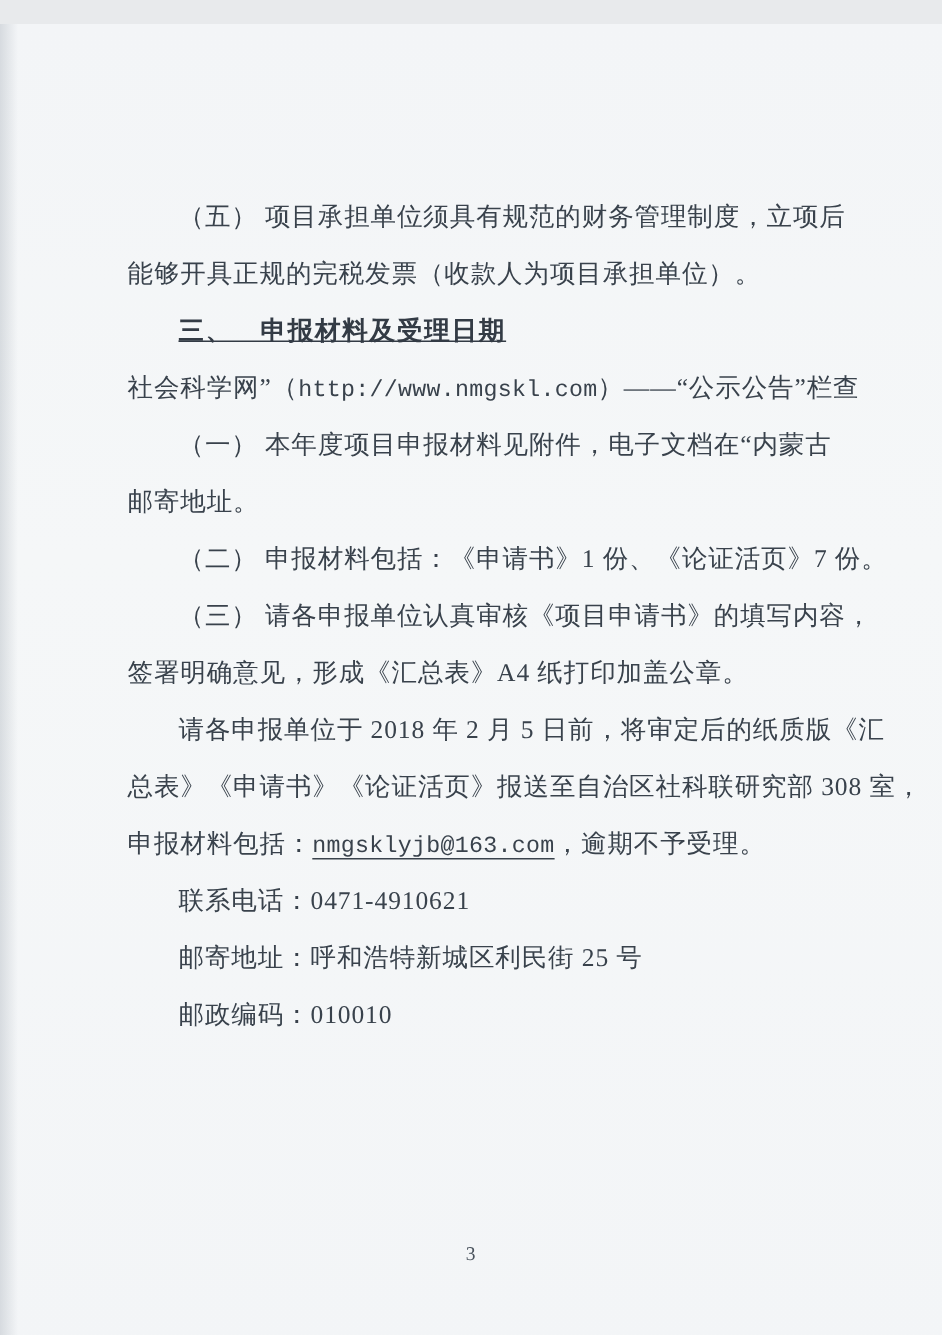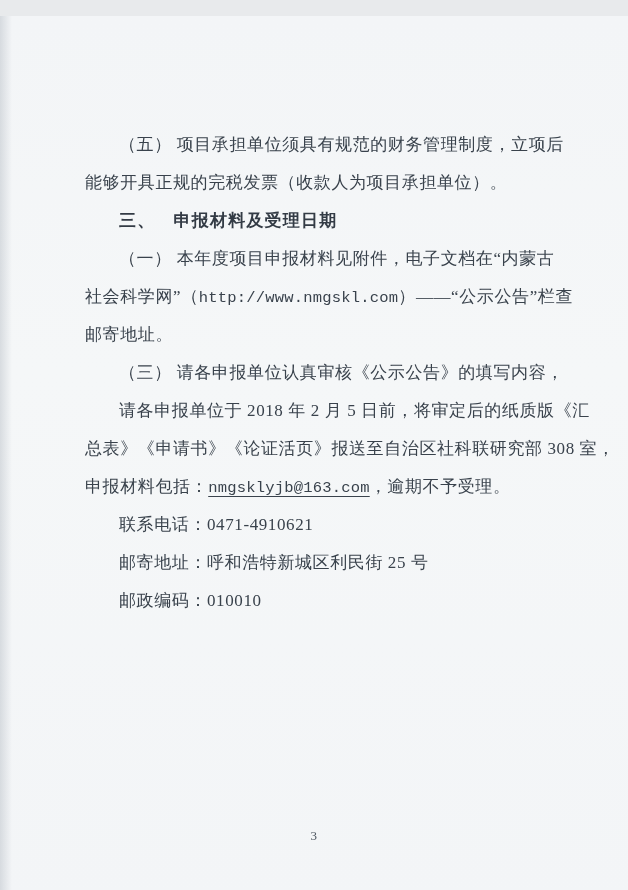--- a/index.html
+++ b/index.html
@@ -41,20 +41,21 @@
     white-space: pre;
   }
   .indent {
     padding-left: 34px;
   }
   .heading {
     font-family: "Liberation Sans", "DejaVu Sans", sans-serif;
     font-weight: 700;
     color: #333b45;
     letter-spacing: 1.2px;
+    text-decoration: underline;
   }
   .mono {
     font-family: "Liberation Mono", "DejaVu Sans Mono", monospace;
     font-size: 15.5px;
     letter-spacing: 0.2px;
   }
   .underline {
     text-decoration: underline;
     text-underline-offset: 4px;
   }
@@ -73,26 +74,28 @@
 <body>
 
 <div class="page">
   <div class="content">
 
     <div class="line indent">（五） 项目承担单位须具有规范的财务管理制度，立项后</div>
     <div class="line">能够开具正规的完税发票（收款人为项目承担单位）。</div>
 
     <div class="line indent heading">三、　申报材料及受理日期</div>
 
+    <div class="line"><span>社会科学网”（</span><span class="mono">http://www.nmgskl.com</span><span>）——“公示公告”栏查</span></div>
     <div class="line indent">（一） 本年度项目申报材料见附件，电子文档在“内蒙古</div>
-    <div class="line"><span>社会科学网”（</span><span class="mono">http://www.nmgskl.com</span><span>）——“公示公告”栏查</span></div>
     <div class="line">邮寄地址。</div>
 
+    <div class="line indent">（二） 申报材料包括：《申请书》1 份、《论证活页》7 份。</div>
 
-    <div class="line indent">（三） 请各申报单位认真审核《公示公告》的填写内容，</div>
+    <div class="line indent">（三） 请各申报单位认真审核《项目申请书》的填写内容，</div>
+    <div class="line">签署明确意见，形成《汇总表》A4 纸打印加盖公章。</div>
 
     <div class="line indent">请各申报单位于 2018 年 2 月 5 日前，将审定后的纸质版《汇</div>
     <div class="line">总表》《申请书》《论证活页》报送至自治区社科联研究部 308 室，</div>
     <div class="line"><span>申报材料包括：</span><span class="mono underline">nmgsklyjb@163.com</span><span>，逾期不予受理。</span></div>
 
     <div class="line indent">联系电话：0471-4910621</div>
     <div class="line indent">邮寄地址：呼和浩特新城区利民街 25 号</div>
     <div class="line indent">邮政编码：010010</div>
 
   </div>

